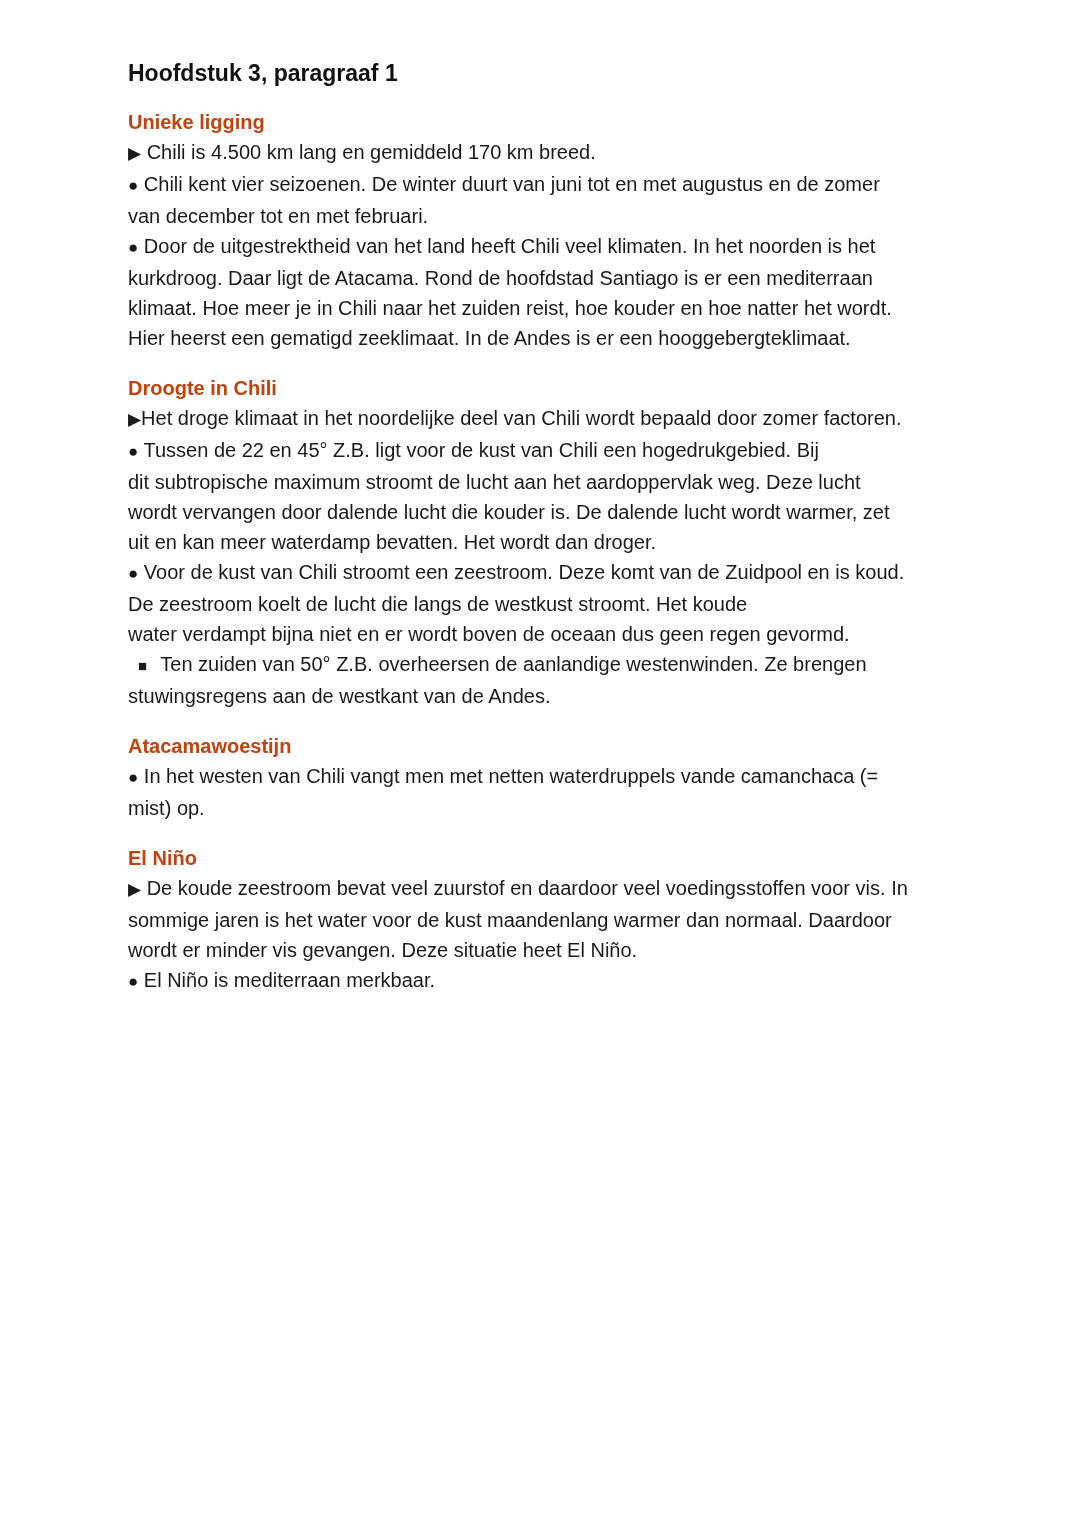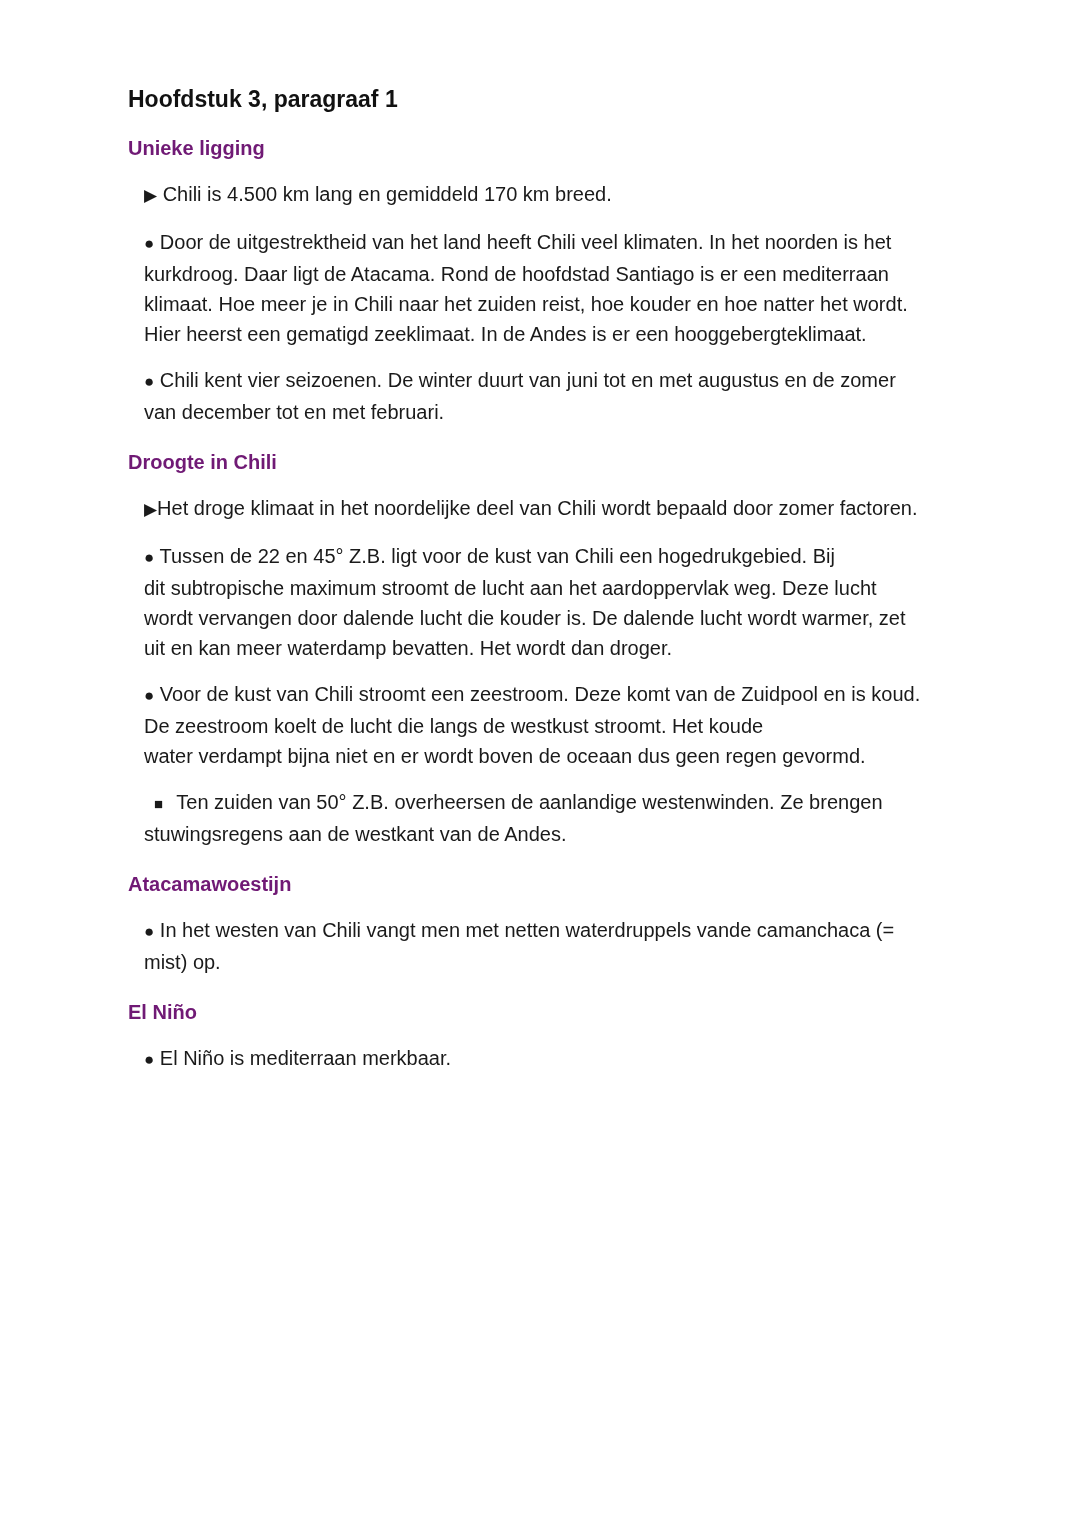--- a/index.html
+++ b/index.html
@@ -12,39 +12,39 @@
     height: 1527px;
     box-sizing: border-box;
     font-family: "Liberation Sans", "DejaVu Sans", sans-serif;
     color: #1a1a1a;
     overflow: hidden;
   }
   .page {
     box-sizing: border-box;
     width: 1080px;
     height: 1133px;
-    padding: 85px 30px 0 128px;
+    padding: 59px 30px 0 128px;
     background: #ffffff;
   }
   h1.doc-title {
     font-size: 23px;
     line-height: 28px;
     font-weight: 700;
     margin: 0 0 17px 0;
     color: #111111;
   }
   h2.section-heading {
     font-size: 20px;
     line-height: 30px;
     font-weight: 700;
     margin: 20px 0 0 0;
-    color: #701a75;
+    color: #c2410c;
   }
   p.list-item {
-    margin: 16px;
+    margin: 0;
     font-size: 20px;
     line-height: 30px;
   }
   .item-text {
     white-space: pre-line;
   }
   .bullet {
     display: inline;
   }
   .bullet-triangle { font-size: 17px; }
@@ -58,26 +58,26 @@
 </head>
 <body>
 
 <div class="page">
 
   <h1 class="doc-title">Hoofdstuk 3, paragraaf 1</h1>
 
   <section>
     <h2 class="section-heading">Unieke ligging</h2>
     <p class="list-item"><span class="bullet bullet-triangle">▶</span><span class="item-text"> Chili is 4.500 km lang en gemiddeld 170 km breed.</span></p>
+    <p class="list-item"><span class="bullet bullet-circle">●</span><span class="item-text"> Chili kent vier seizoenen. De winter duurt van juni tot en met augustus en de zomer
+van december tot en met februari.</span></p>
     <p class="list-item"><span class="bullet bullet-circle">●</span><span class="item-text"> Door de uitgestrektheid van het land heeft Chili veel klimaten. In het noorden is het
 kurkdroog. Daar ligt de Atacama. Rond de hoofdstad Santiago is er een mediterraan
 klimaat. Hoe meer je in Chili naar het zuiden reist, hoe kouder en hoe natter het wordt.
 Hier heerst een gematigd zeeklimaat. In de Andes is er een hooggebergteklimaat.</span></p>
-    <p class="list-item"><span class="bullet bullet-circle">●</span><span class="item-text"> Chili kent vier seizoenen. De winter duurt van juni tot en met augustus en de zomer
-van december tot en met februari.</span></p>
   </section>
 
   <section>
     <h2 class="section-heading">Droogte in Chili</h2>
     <p class="list-item"><span class="bullet bullet-triangle">▶</span><span class="item-text">Het droge klimaat in het noordelijke deel van Chili wordt bepaald door zomer factoren.</span></p>
     <p class="list-item"><span class="bullet bullet-circle">●</span><span class="item-text"> Tussen de 22 en 45° Z.B. ligt voor de kust van Chili een hogedrukgebied. Bij
 dit subtropische maximum stroomt de lucht aan het aardoppervlak weg. Deze lucht
 wordt vervangen door dalende lucht die kouder is. De dalende lucht wordt warmer, zet
 uit en kan meer waterdamp bevatten. Het wordt dan droger.</span></p>
     <p class="list-item"><span class="bullet bullet-circle">●</span><span class="item-text"> Voor de kust van Chili stroomt een zeestroom. Deze komt van de Zuidpool en is koud.
@@ -88,16 +88,19 @@
   </section>
 
   <section>
     <h2 class="section-heading">Atacamawoestijn</h2>
     <p class="list-item"><span class="bullet bullet-circle">●</span><span class="item-text"> In het westen van Chili vangt men met netten waterdruppels vande camanchaca (=
 mist) op.</span></p>
   </section>
 
   <section>
     <h2 class="section-heading">El Niño</h2>
+    <p class="list-item"><span class="bullet bullet-triangle">▶</span><span class="item-text"> De koude zeestroom bevat veel zuurstof en daardoor veel voedingsstoffen voor vis. In
+sommige jaren is het water voor de kust maandenlang warmer dan normaal. Daardoor
+wordt er minder vis gevangen. Deze situatie heet El Niño.</span></p>
     <p class="list-item"><span class="bullet bullet-circle">●</span><span class="item-text"> El Niño is mediterraan merkbaar.</span></p>
   </section>
 
 </div>
 
 </body></html>

